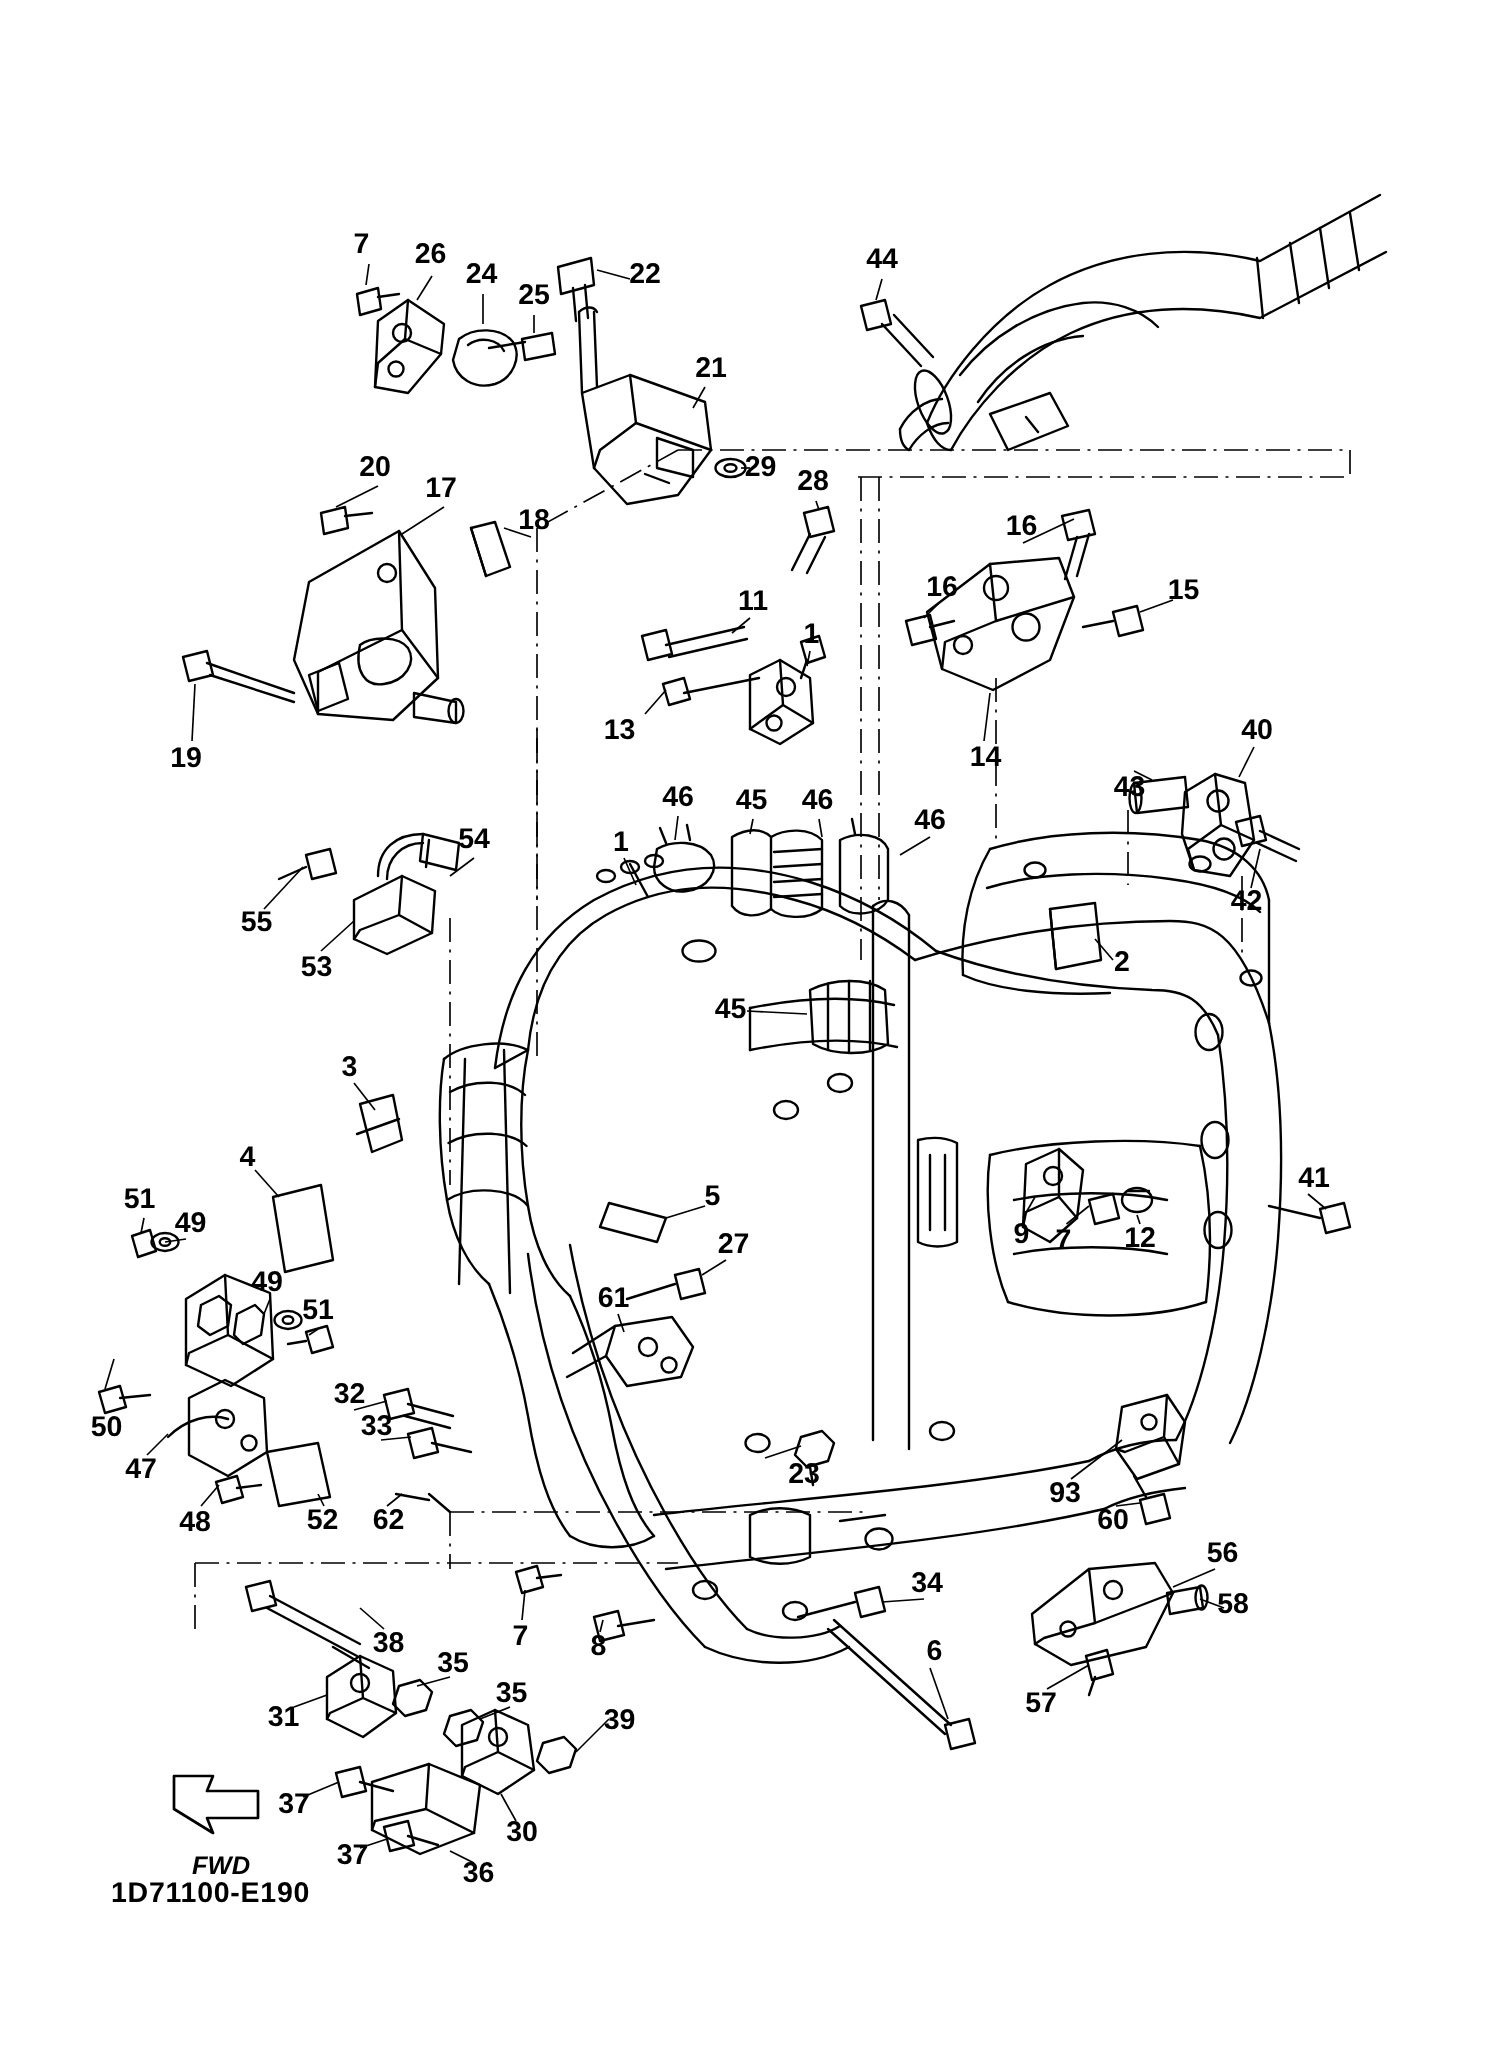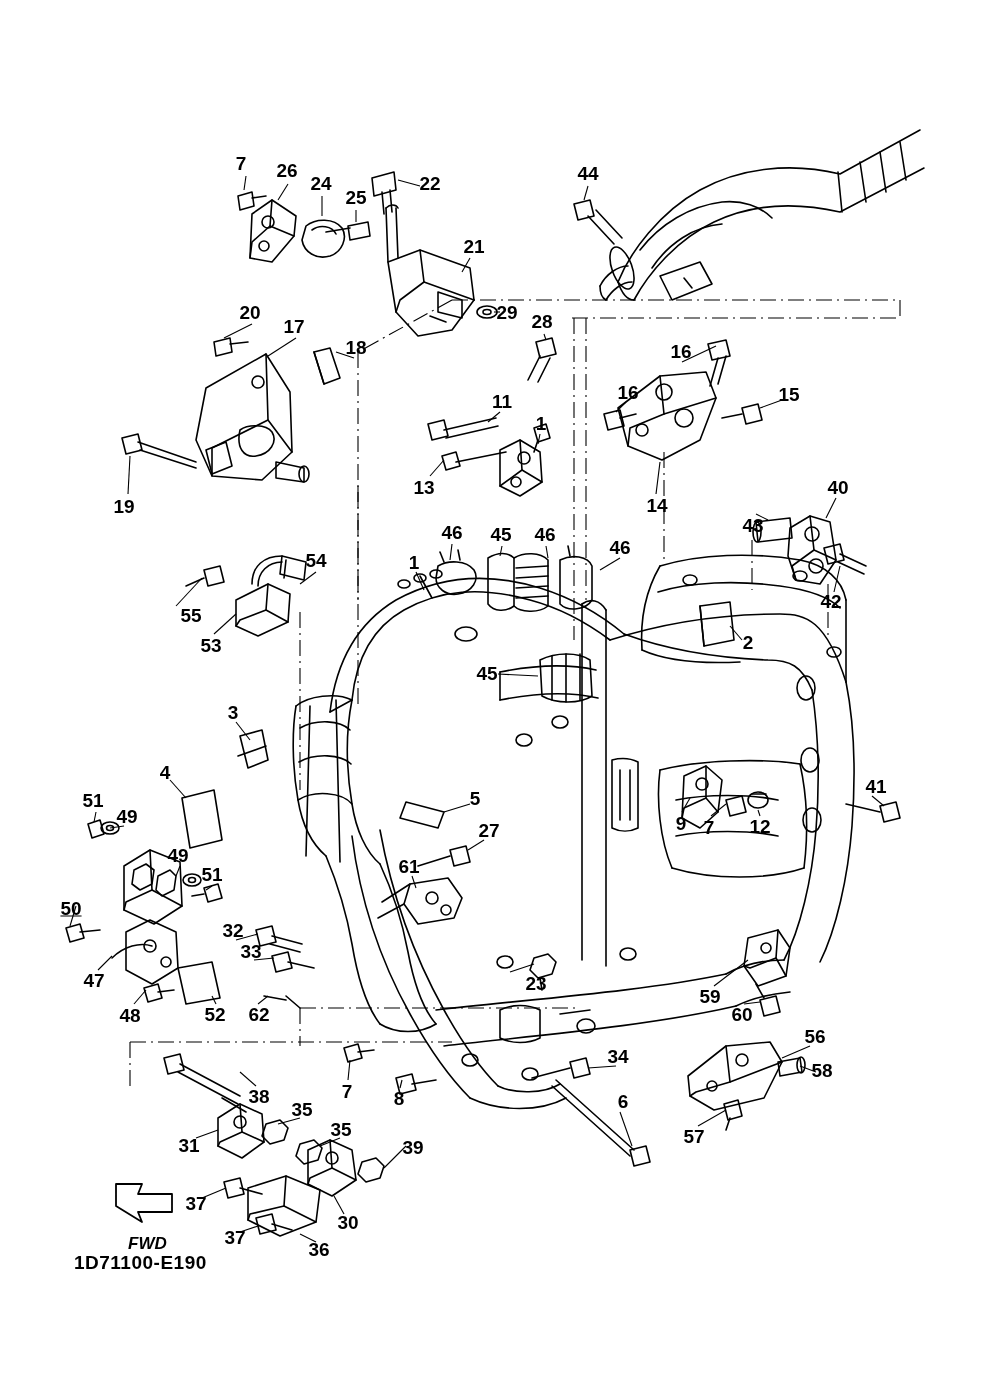--- a/index.html
+++ b/index.html
@@ -542,58 +542,58 @@
       <div class="callout" style="left: 507px; top: 312px;">29</div>
       <div class="callout" style="left: 542px; top: 321px;">28</div>
       <div class="callout" style="left: 681px; top: 351px;">16</div>
       <div class="callout" style="left: 628px; top: 392px;">16</div>
       <div class="callout" style="left: 789px; top: 394px;">15</div>
       <div class="callout" style="left: 250px; top: 312px;">20</div>
       <div class="callout" style="left: 294px; top: 326px;">17</div>
       <div class="callout" style="left: 356px; top: 347px;">18</div>
       <div class="callout" style="left: 502px; top: 401px;">11</div>
       <div class="callout" style="left: 541px; top: 423px;">1</div>
-      <div class="callout" style="left: 424px; top: 487px;">13</div>
+      <div class="callout" style="left: 413px; top: 487px;">13</div>
       <div class="callout" style="left: 657px; top: 505px;">14</div>
       <div class="callout" style="left: 124px; top: 506px;">19</div>
       <div class="callout" style="left: 838px; top: 487px;">40</div>
       <div class="callout" style="left: 753px; top: 525px;">43</div>
       <div class="callout" style="left: 831px; top: 601px;">42</div>
       <div class="callout" style="left: 452px; top: 532px;">46</div>
       <div class="callout" style="left: 501px; top: 534px;">45</div>
       <div class="callout" style="left: 545px; top: 534px;">46</div>
       <div class="callout" style="left: 620px; top: 547px;">46</div>
       <div class="callout" style="left: 414px; top: 562px;">1</div>
       <div class="callout" style="left: 748px; top: 642px;">2</div>
       <div class="callout" style="left: 487px; top: 673px;">45</div>
       <div class="callout" style="left: 316px; top: 560px;">54</div>
-      <div class="callout" style="left: 171px; top: 615px; margin-left: 20px;">55</div>
+      <div class="callout" style="left: 171px; top: 615px;">55</div>
       <div class="callout" style="left: 211px; top: 645px;">53</div>
       <div class="callout" style="left: 233px; top: 712px;">3</div>
       <div class="callout" style="left: 165px; top: 772px;">4</div>
       <div class="callout" style="left: 475px; top: 798px;">5</div>
       <div class="callout" style="left: 489px; top: 830px;">27</div>
       <div class="callout" style="left: 681px; top: 823px;">9</div>
       <div class="callout" style="left: 709px; top: 827px;">7</div>
       <div class="callout" style="left: 760px; top: 826px;">12</div>
       <div class="callout" style="left: 876px; top: 786px;">41</div>
       <div class="callout" style="left: 93px; top: 800px;">51</div>
       <div class="callout" style="left: 127px; top: 816px;">49</div>
       <div class="callout" style="left: 178px; top: 855px;">49</div>
       <div class="callout" style="left: 212px; top: 874px;">51</div>
-      <div class="callout" style="left: 71px; top: 908px; text-decoration: underline;">50</div>
+      <div class="callout" style="left: 71px; top: 952px;">50</div>
       <div class="callout" style="left: 94px; top: 980px;">47</div>
       <div class="callout" style="left: 130px; top: 1015px;">48</div>
       <div class="callout" style="left: 215px; top: 1014px;">52</div>
       <div class="callout" style="left: 259px; top: 1014px;">62</div>
       <div class="callout" style="left: 233px; top: 930px;">32</div>
       <div class="callout" style="left: 251px; top: 951px;">33</div>
       <div class="callout" style="left: 409px; top: 866px;">61</div>
       <div class="callout" style="left: 536px; top: 983px;">23</div>
-      <div class="callout" style="left: 710px; top: 996px;">59</div>
+      <div class="callout" style="left: 710px; top: 996px;">93</div>
       <div class="callout" style="left: 742px; top: 1014px;">60</div>
       <div class="callout" style="left: 815px; top: 1036px;">56</div>
       <div class="callout" style="left: 822px; top: 1070px;">58</div>
       <div class="callout" style="left: 694px; top: 1136px;">57</div>
       <div class="callout" style="left: 618px; top: 1056px;">34</div>
       <div class="callout" style="left: 623px; top: 1101px;">6</div>
       <div class="callout" style="left: 347px; top: 1091px;">7</div>
       <div class="callout" style="left: 399px; top: 1098px;">8</div>
       <div class="callout" style="left: 259px; top: 1096px;">38</div>
       <div class="callout" style="left: 302px; top: 1109px;">35</div>

